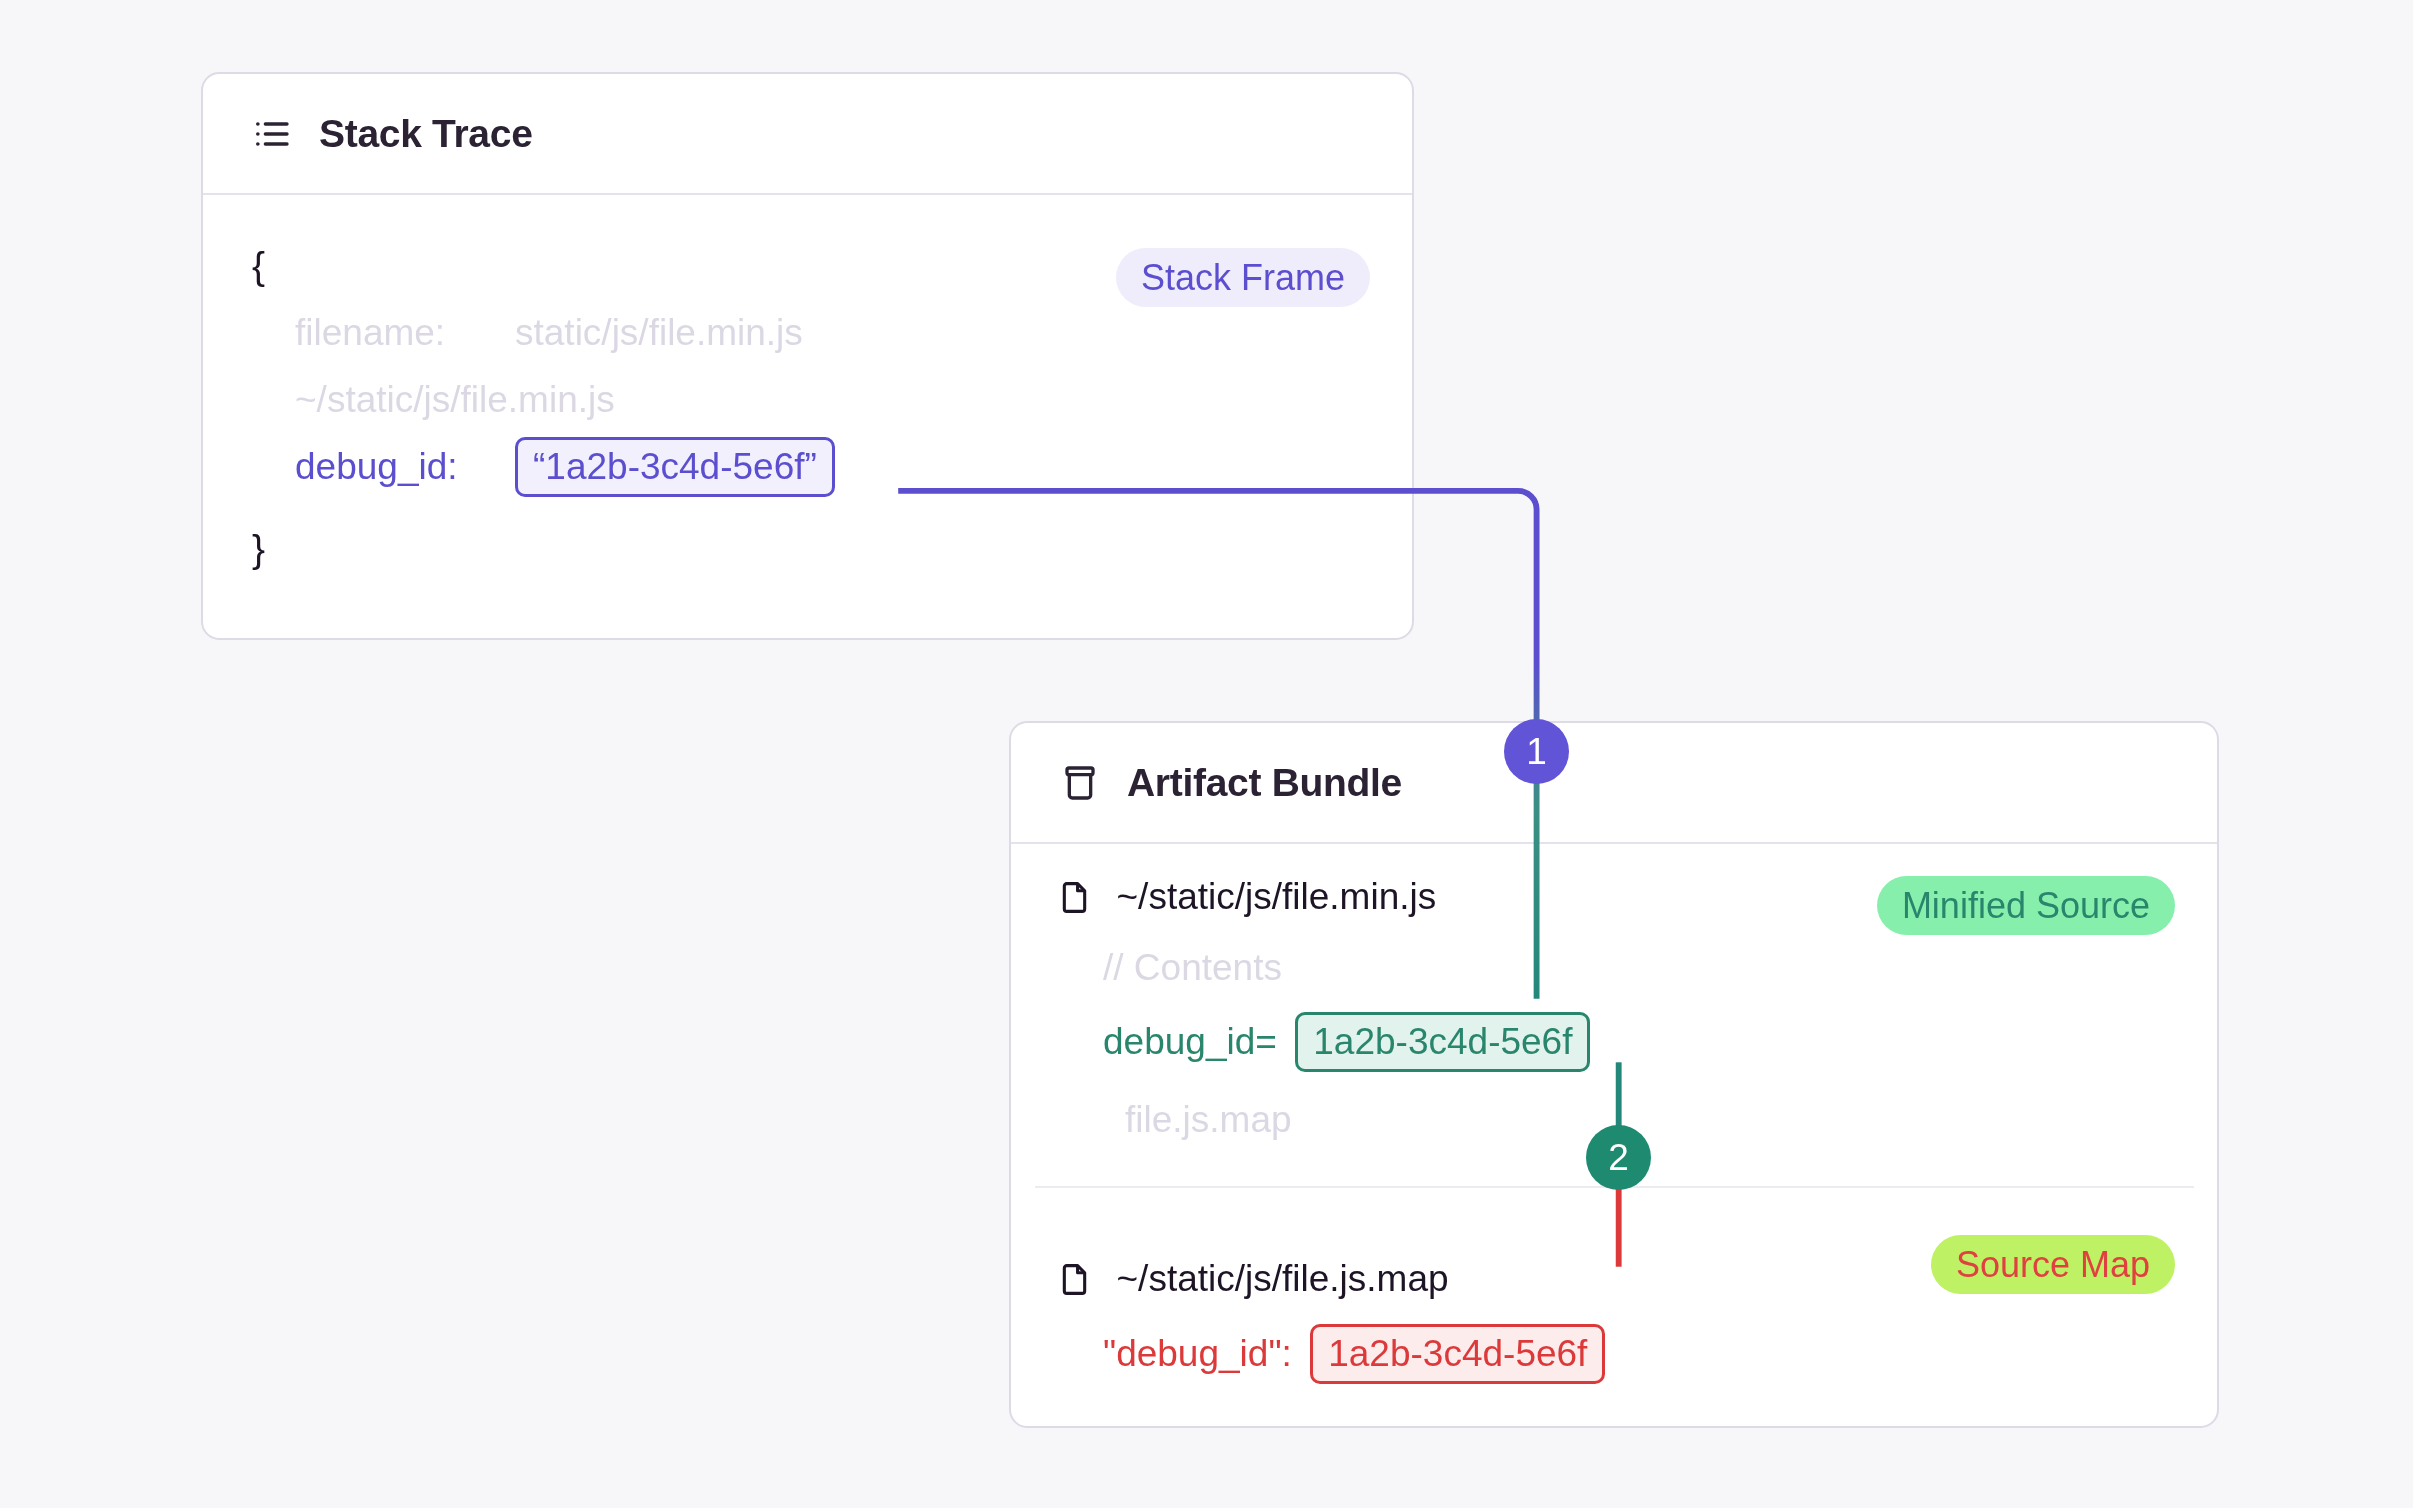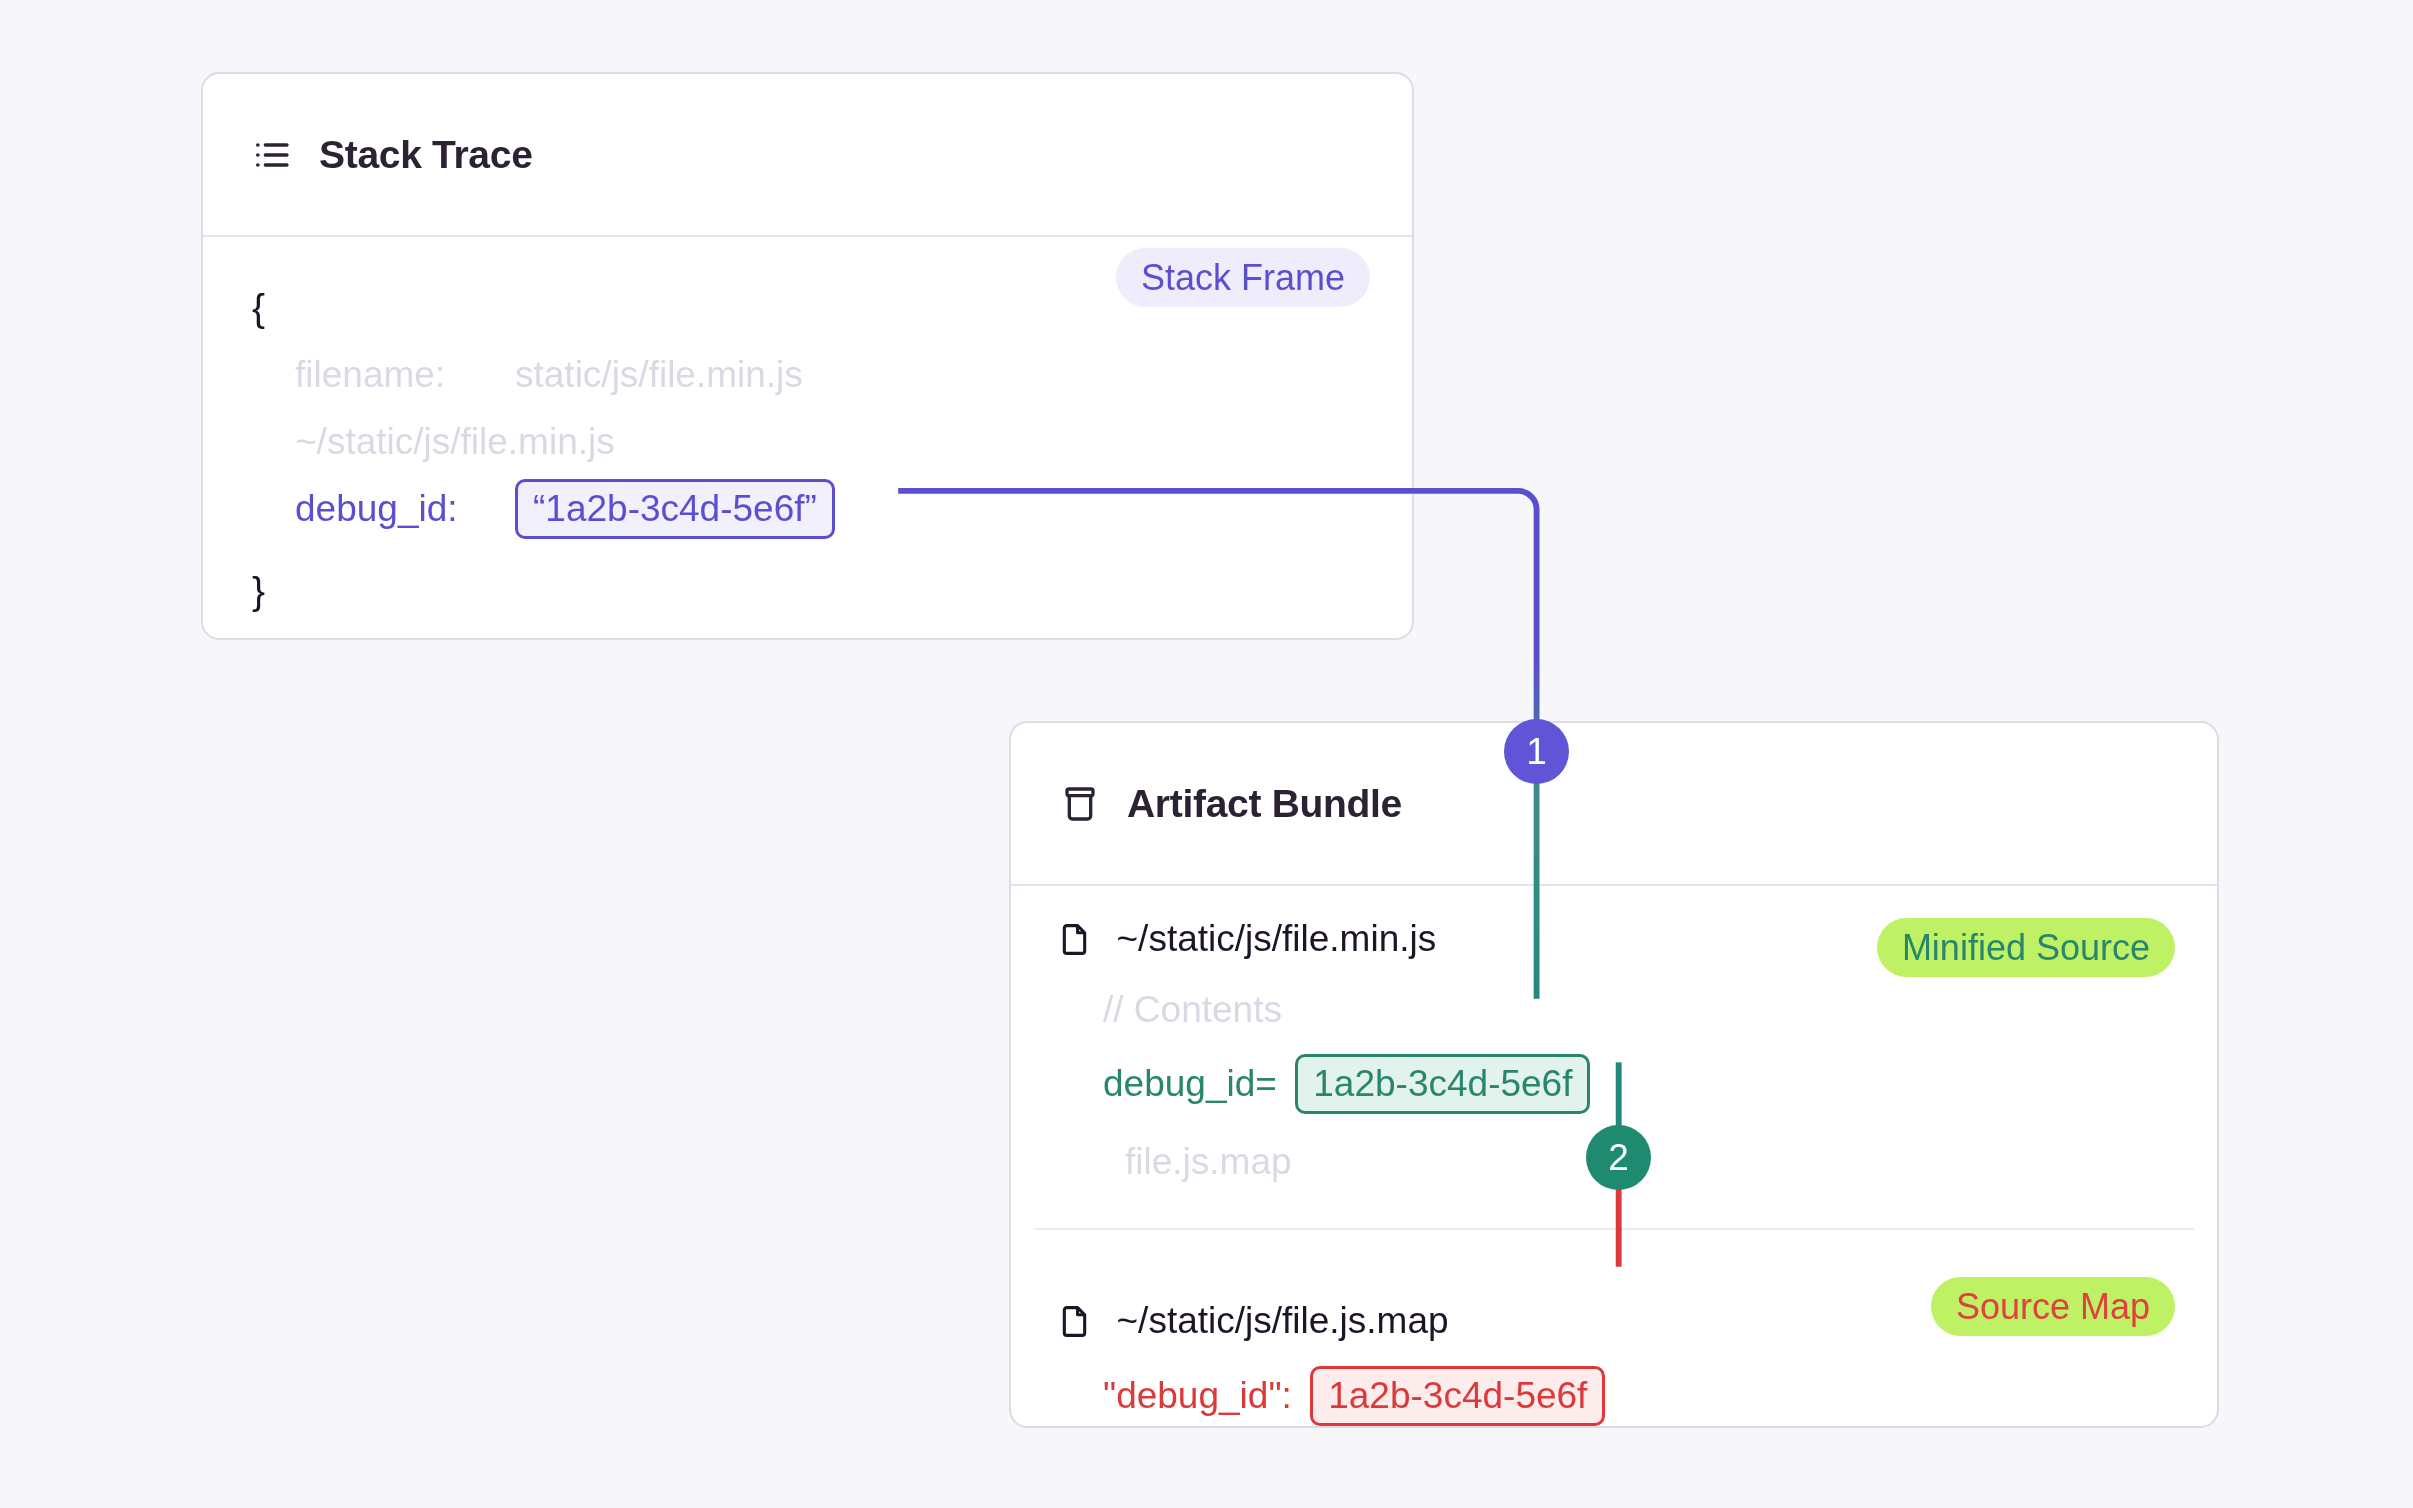--- a/index.html
+++ b/index.html
@@ -16,21 +16,21 @@
     position: absolute;
     background: #FFFFFF;
     border: 2.5px solid #DEDAE6;
     border-radius: 18.4px;
     z-index: 2;
   }
   #stack-trace-card { left: 201px; top: 72px; width: 1213px; height: 568px; }
   #artifact-card    { left: 1009px; top: 687px; width: 1210px; height: 707px; margin-top: 34px; }
 
   .card-header {
-    height: 163px;
+    height: 121px;
     display: flex;
     align-items: center;
     padding-left: 49px;
     gap: 27px;
     border-bottom: 2.5px solid #E6E2EC;
   }
   .card-title {
     font-size: 39px;
     font-weight: bold;
     color: #2B2233;
@@ -85,21 +85,21 @@
     display: inline-flex;
     align-items: center;
     justify-content: center;
     height: 59px;
     padding: 0 25px;
     border-radius: 837px;
     font-size: 36px;
     white-space: nowrap;
   }
   .pill-purple { background: #EFEDFB; color: #5B4FCF; }
-  .pill-green  { background: #bef264; color: #29866D; }
+  .pill-green  { background: #86efac; color: #29866D; }
   .pill-red    { background: #bef264; color: #E0403F; }
 
   
   .file-row { display: flex; align-items: center; gap: 23.5px; padding-left: 45px; }
   .file-name { font-size: 37px; color: #1D1426; white-space: nowrap; }
   .file-icon { display: flex; align-items: center; color: #1D1426; }
 
   .bundle-line { font-size: 37px; line-height: 64px; white-space: nowrap; padding-left: 92px; display: flex; align-items: center; }
   .dim { color: #DBD8E4; }
   .green-txt { color: #29866D; text-align: center; }

